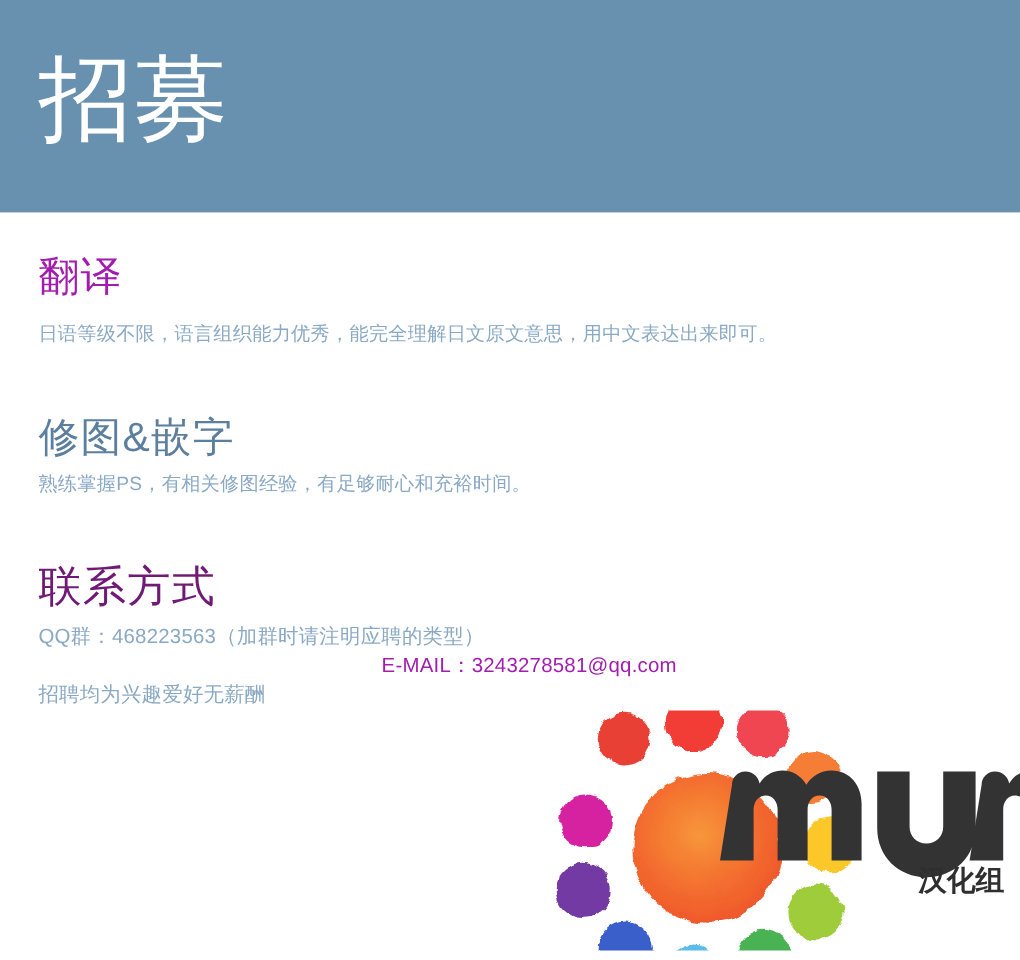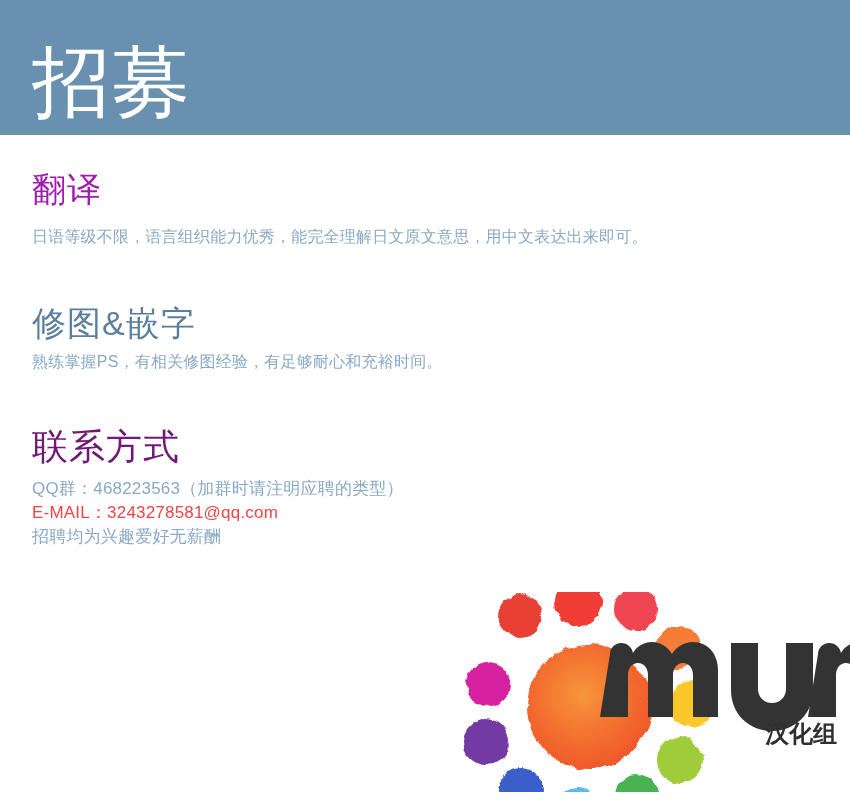--- a/index.html
+++ b/index.html
@@ -12,21 +12,21 @@
     height: 800px;
     background: #ffffff;
     font-family: "Liberation Sans", "DejaVu Sans", sans-serif;
     overflow: hidden;
     position: relative;
   }
 
   
   .header-band {
     width: 850px;
-    height: 135px;
+    height: 177px;
     background: #6891b0;
     position: relative;
     box-sizing: border-box;
   }
   .header-title {
     position: absolute;
     left: 32px;
     top: 36px;
     color: #ffffff;
     font-size: 78px;
@@ -123,21 +123,21 @@
 
   <div class="section section-retouch">
     <div class="section-heading" style="color: rgb(92, 127, 157);">修图&amp;嵌字</div>
     <p class="section-body" style="color: rgb(138, 169, 196);">熟练掌握PS，有相关修图经验，有足够耐心和充裕时间。</p>
   </div>
 
   <div class="section section-contact">
     <div class="section-heading" style="color: #701a75;">联系方式</div>
     <ul class="contact-lines">
       <li style="color: rgb(138, 169, 196);">QQ群：468223563（加群时请注明应聘的类型）</li>
-      <li style="color: #ef4444;">E-MAIL：3243278581@qq.com</li>
+      <li style="color: #a21caf; text-align: center;">E-MAIL：3243278581@qq.com</li>
       <li style="color: rgb(138, 169, 196);">招聘均为兴趣爱好无薪酬</li>
     </ul>
   </div>
 
 </div>
 
 <div class="logo-wrap">
   <svg class="logo-svg" width="410" height="200" viewBox="0 0 410 200">
     <defs>
       <filter id="wc" x="-25%" y="-25%" width="150%" height="150%">

